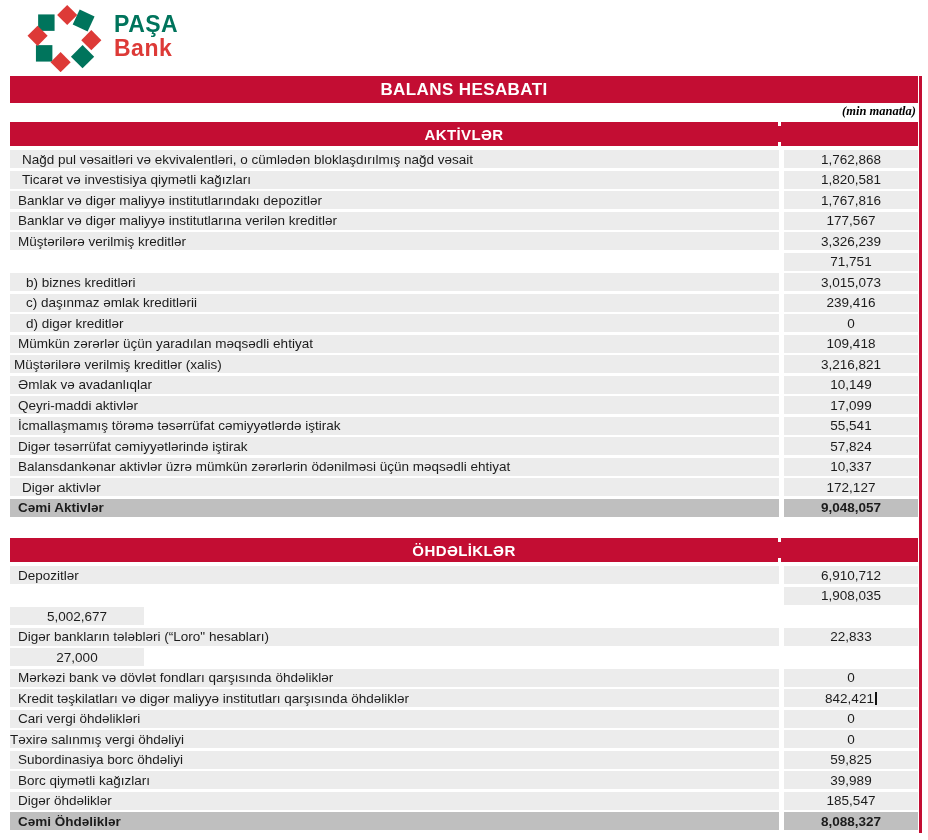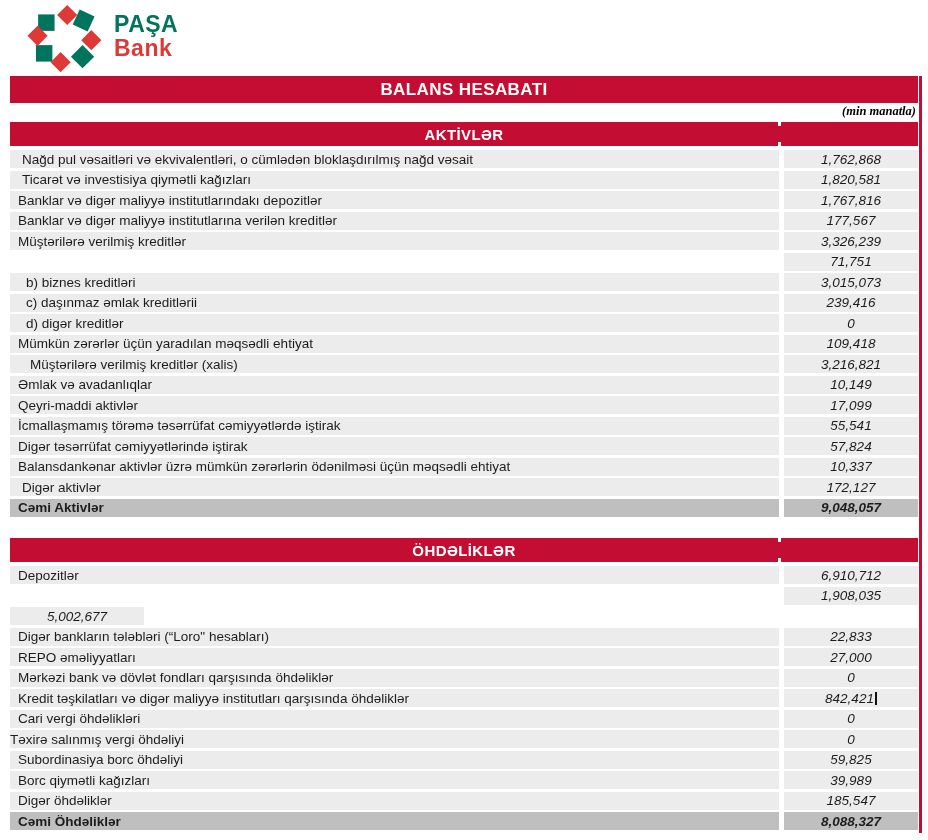--- a/index.html
+++ b/index.html
@@ -35,21 +35,21 @@
   }
   .section-banner::before, .section-banner::after {
     content:""; position:absolute; left:768px; width:3px; height:4px; background:#fff;
   }
   .section-banner::before { top:0; }
   .section-banner::after  { bottom:0; }
   .rows { margin-top:4px; display:flex; flex-direction:column; gap:2.5px; }
   .row { display:flex; height:18px; }
   .cell { background:#ECECEC; display:flex; align-items:center; font-size:13.5px; }
   .cell.label { flex:1; margin-right:5px; padding-left:8px; white-space:nowrap; overflow:hidden; }
-  .cell.value { width:134px; justify-content:center;font-style:italic; }
+  .cell.value { width:134px; justify-content:center; }
   .row.total .cell { background:#BFBFBF; font-weight:bold; }
   .caret { display:inline-block; width:2px; height:13px; background:#111; margin-left:1px; vertical-align:-2px; }
   
   .red-edge { position:absolute; left:919px; top:76px; width:2.5px; height:757px; background:#C30D33; }
 </style>
 </head>
 <body>
 
 <div class="page">
 
@@ -139,21 +139,21 @@
             <span>0</span>
           </div>
         </div>
         <div class="row">
           <div class="cell label" style="padding-left: 8px;">Mümkün zərərlər üçün yaradılan məqsədli ehtiyat</div>
           <div class="cell value">
             <span>109,418</span>
           </div>
         </div>
         <div class="row">
-          <div class="cell label" style="padding-left: 20px;">Müştərilərə verilmiş kreditlər (xalis)</div>
+          <div class="cell label" style="padding-left: 4px;">Müştərilərə verilmiş kreditlər (xalis)</div>
           <div class="cell value">
             <span>3,216,821</span>
           </div>
         </div>
         <div class="row">
           <div class="cell label" style="padding-left: 8px;">Əmlak və avadanlıqlar</div>
           <div class="cell value">
             <span>10,149</span>
           </div>
         </div>
@@ -218,21 +218,20 @@
             <span>5,002,677</span>
           </div>
         </div>
         <div class="row">
           <div class="cell label" style="padding-left: 8px;">Digər bankların tələbləri (“Loro" hesabları)</div>
           <div class="cell value">
             <span>22,833</span>
           </div>
         </div>
         <div class="row">
-          <div class="cell label" style="padding-left: 8px;">REPO əməliyyatları</div>
           <div class="cell value">
             <span>27,000</span>
           </div>
         </div>
         <div class="row">
           <div class="cell label" style="padding-left: 8px;">Mərkəzi bank və dövlət fondları qarşısında öhdəliklər</div>
           <div class="cell value">
             <span>0</span>
           </div>
         </div>

